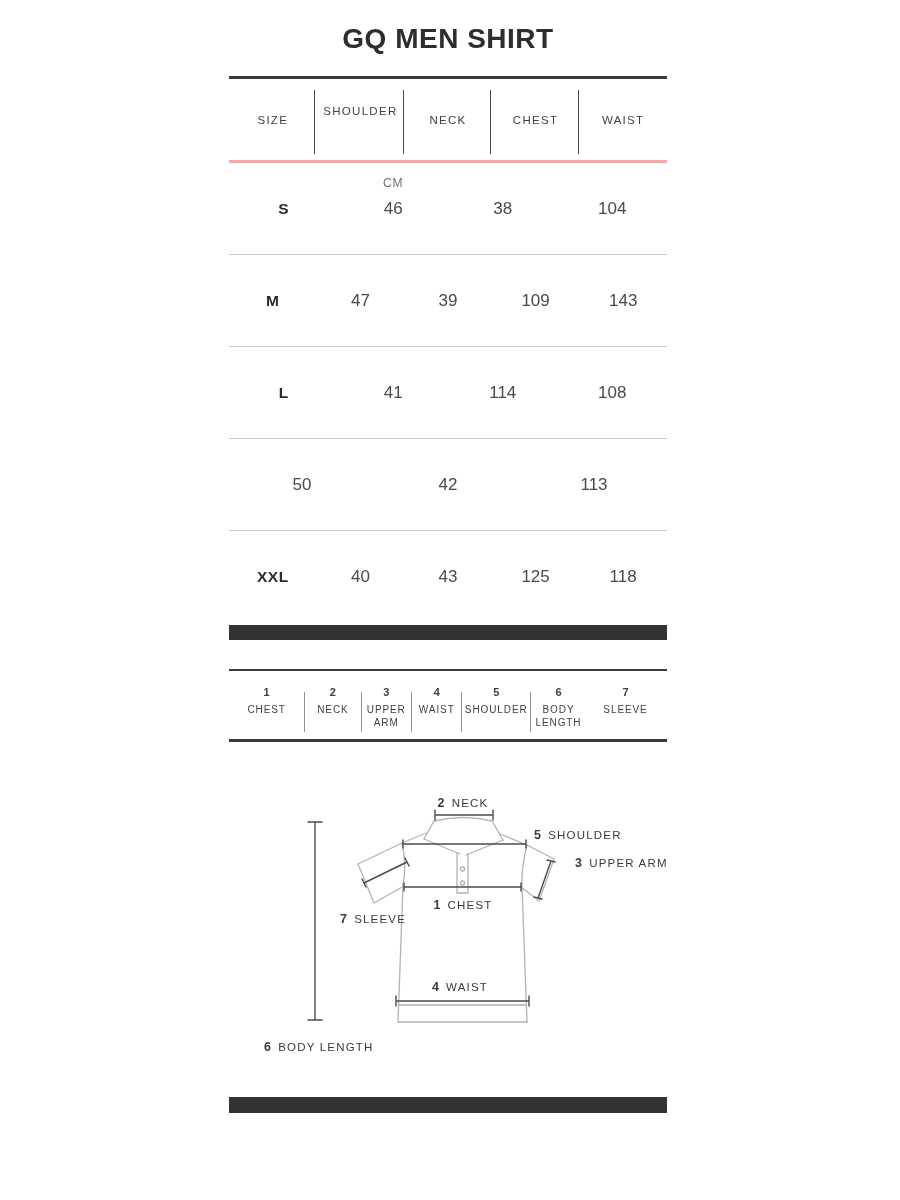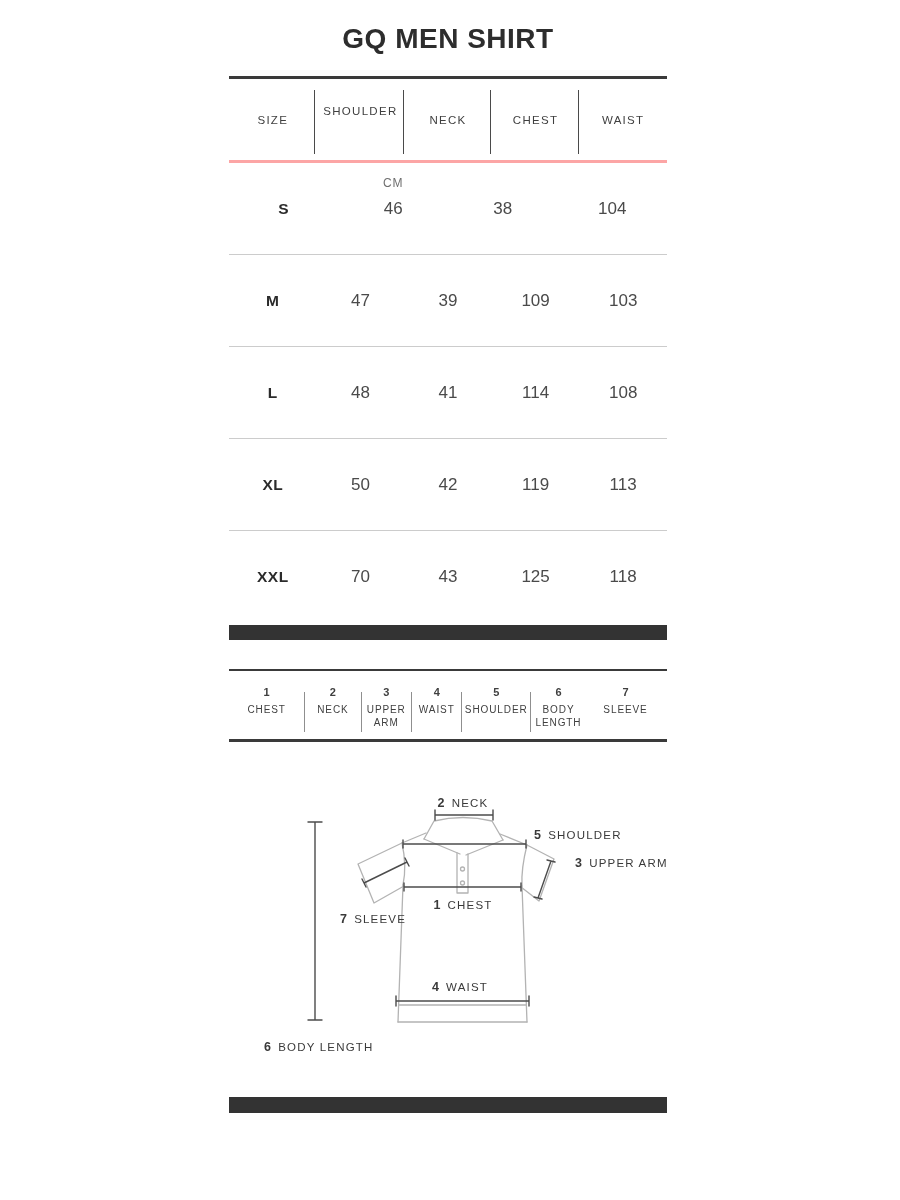--- a/index.html
+++ b/index.html
@@ -94,42 +94,39 @@
       </div>
       <div class="cell num">38</div>
       <div class="cell num">104</div>
     </div>
 
     <div class="trow">
       <div class="cell size">M</div>
       <div class="cell num">47</div>
       <div class="cell num">39</div>
       <div class="cell num">109</div>
-      <div class="cell num">103</div>
+      <div class="cell num">143</div>
     </div>
 
     <div class="trow">
       <div class="cell size">L</div>
-      <div class="cell num">48</div>
       <div class="cell num">41</div>
       <div class="cell num">114</div>
       <div class="cell num">108</div>
     </div>
 
     <div class="trow">
-      <div class="cell size">XL</div>
       <div class="cell num">50</div>
       <div class="cell num">42</div>
-      <div class="cell num">119</div>
       <div class="cell num">113</div>
     </div>
 
     <div class="trow last">
       <div class="cell size">XXL</div>
-      <div class="cell num">70</div>
+      <div class="cell num">40</div>
       <div class="cell num">43</div>
       <div class="cell num">125</div>
       <div class="cell num">118</div>
     </div>
 
     <div class="bar top"></div>
 
     <div class="legend">
       <div class="legend-item li-1">
         <span class="legend-num">1</span>

